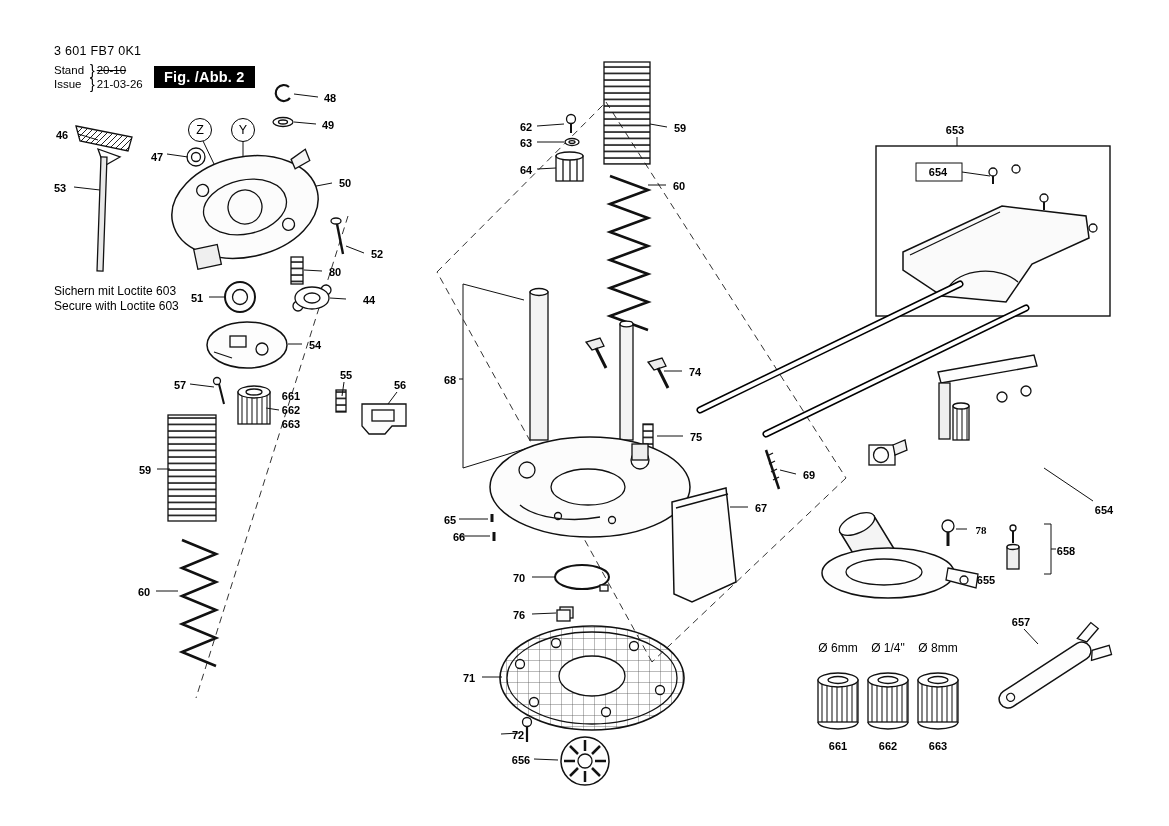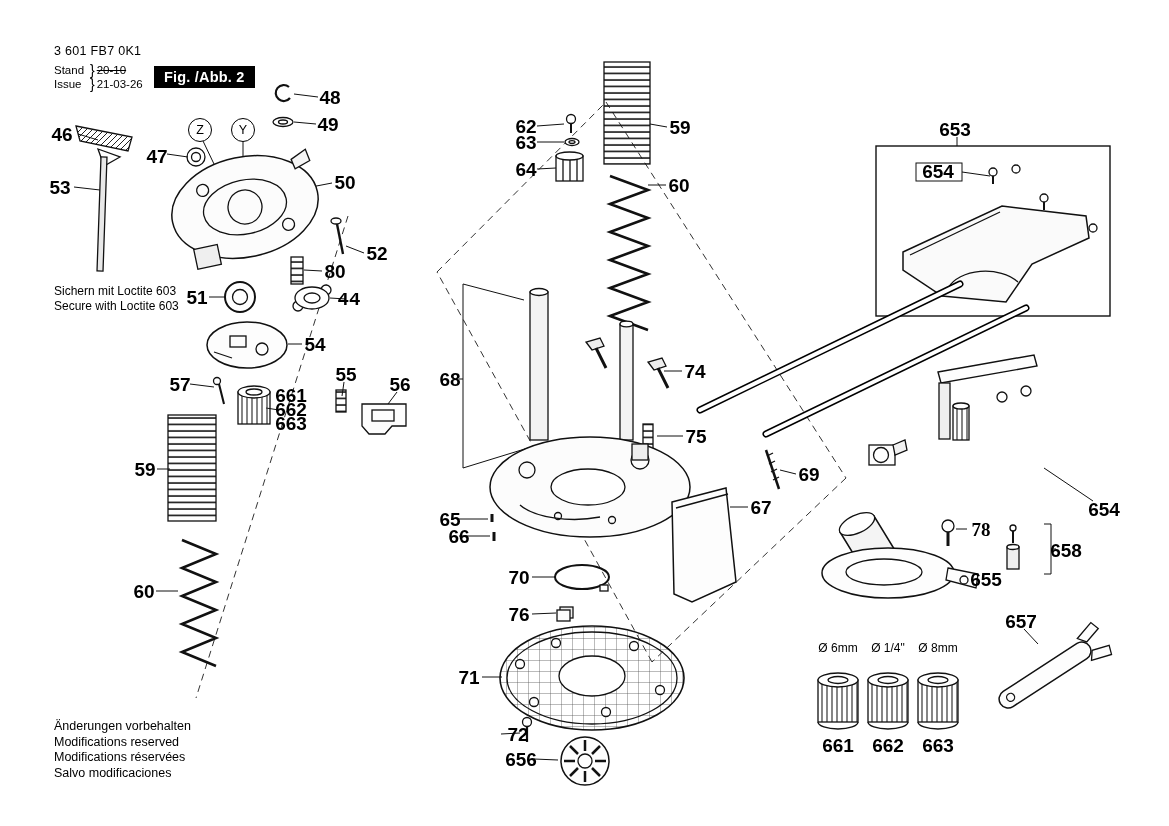--- a/index.html
+++ b/index.html
@@ -9,21 +9,21 @@
   .model{position:absolute;left:54px;top:44px;font-size:12.5px;letter-spacing:.3px}
   .revision{position:absolute;left:54px;top:63px;font-size:11.5px;line-height:14px}
   .rev-row{display:flex;align-items:flex-start}
   .rev-row .lbl{width:34px;display:inline-block}
   .rev-row .brace{font-size:14px;margin:0 2px}
   .struck{text-decoration:line-through}
   .figbox{position:absolute;left:154px;top:66px;background:#000;color:#fff;
           font-weight:bold;font-size:14.5px;padding:3px 10px;letter-spacing:.2px}
   .loctite{position:absolute;left:54px;top:284px;font-size:12px;line-height:15px}
   .footer{position:absolute;left:54px;top:719px;font-size:12.5px;line-height:15.5px}
-  .callout{position:absolute;transform:translate(-50%,-50%);font-size:19px;font-weight:bold;
+  .callout{position:absolute;transform:translate(-50%,-50%);font-size:11px;font-weight:bold;
            white-space:nowrap;z-index:5}
   .callout.size{font-weight:normal;font-size:12px}
   .callout.detail{width:22px;height:22px;border:1.4px solid #000;border-radius:50%;
                   background:#fff;display:flex;align-items:center;justify-content:center;
                   font-weight:normal;font-size:12.5px}
 </style>
 </head>
 <body>
 
 <div class="page">
@@ -375,40 +375,34 @@
       <span>21-03-26</span>
     </div>
   </div>
   <div class="figbox">Fig. /Abb. 2</div>
 
   <div class="loctite">
     <div>Sichern mit Loctite 603</div>
     <div>Secure with Loctite 603</div>
   </div>
 
-  <div class="footer">
-    <div>Änderungen vorbehalten</div>
-    <div>Modifications reserved</div>
-    <div>Modifications réservées</div>
-    <div>Salvo modificaciones</div>
-  </div>
 
   <div id="callout-layer">
       <div class="callout" style="left: 62px; top: 135px;">46</div>
       <div class="callout" style="left: 157px; top: 157px;">47</div>
       <div class="callout detail" style="left: 200px; top: 130px;">Z</div>
       <div class="callout detail" style="left: 243px; top: 130px;">Y</div>
       <div class="callout" style="left: 330px; top: 98px;">48</div>
       <div class="callout" style="left: 328px; top: 125px;">49</div>
       <div class="callout" style="left: 345px; top: 183px;">50</div>
       <div class="callout" style="left: 60px; top: 188px;">53</div>
       <div class="callout" style="left: 377px; top: 254px;">52</div>
       <div class="callout" style="left: 335px; top: 272px;">80</div>
       <div class="callout" style="left: 197px; top: 298px;">51</div>
-      <div class="callout" style="left: 349px; top: 300px; font-family: Liberation Mono, monospace;">44</div>
+      <div class="callout" style="left: 369px; top: 300px;">44</div>
       <div class="callout" style="left: 315px; top: 345px;">54</div>
       <div class="callout" style="left: 346px; top: 375px;">55</div>
       <div class="callout" style="left: 180px; top: 385px;">57</div>
       <div class="callout" style="left: 291px; top: 396px;">661</div>
       <div class="callout" style="left: 291px; top: 410px;">662</div>
       <div class="callout" style="left: 291px; top: 424px;">663</div>
       <div class="callout" style="left: 400px; top: 385px;">56</div>
       <div class="callout" style="left: 145px; top: 470px;">59</div>
       <div class="callout" style="left: 144px; top: 592px;">60</div>
       <div class="callout" style="left: 526px; top: 127px;">62</div>

